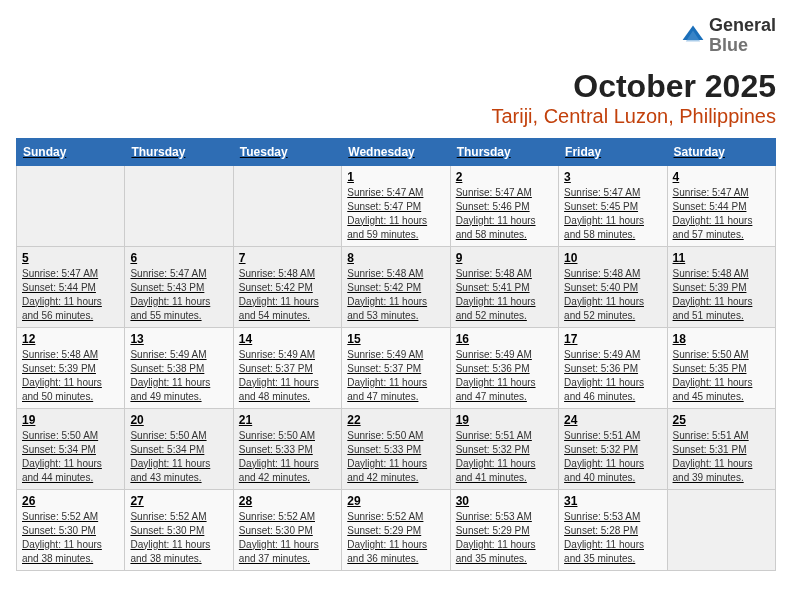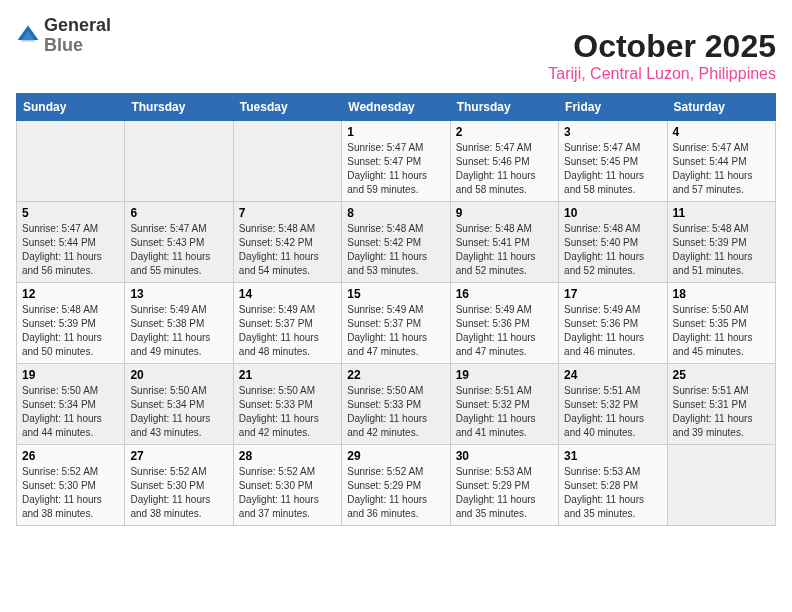--- a/index.html
+++ b/index.html
@@ -6,22 +6,23 @@
     body {
       font-family: Arial, sans-serif;
       background: #fff;
       width: 792px;
       min-height: 612px;
       padding: 16px;
     }
     .header {
       display: flex;
       justify-content: space-between;
-      align-items: flex-start;
+      align-items: flex-end;
       margin-bottom: 10px;
+      flex-direction: column;
     }
     .logo {
       display: flex;
       align-items: center;
       gap: 4px;
     }
     .logo-text {
       font-size: 18px;
       font-weight: bold;
       line-height: 1.1;
@@ -35,27 +36,28 @@
     .title-block {
       text-align: right;
       margin-top: 12px;
     }
     .month-title {
       font-size: 32px;
       font-weight: bold;
       color: #222;
     }
     .subtitle {
-      font-size: 16px;
-      color: #ec4899;
+      font-size: 20px;
+      color: #c2410c;
     }
     table {
       width: 100%;
       border-collapse: collapse;
       font-size: 11px;
+      text-decoration: underline;
     }
     thead tr th {
       background-color: #2e6db4;
       color: #fff;
       text-align: left;
       padding: 6px 6px;
       font-size: 12px;
       font-weight: bold;
       border: 1px solid #2e6db4;
     }

